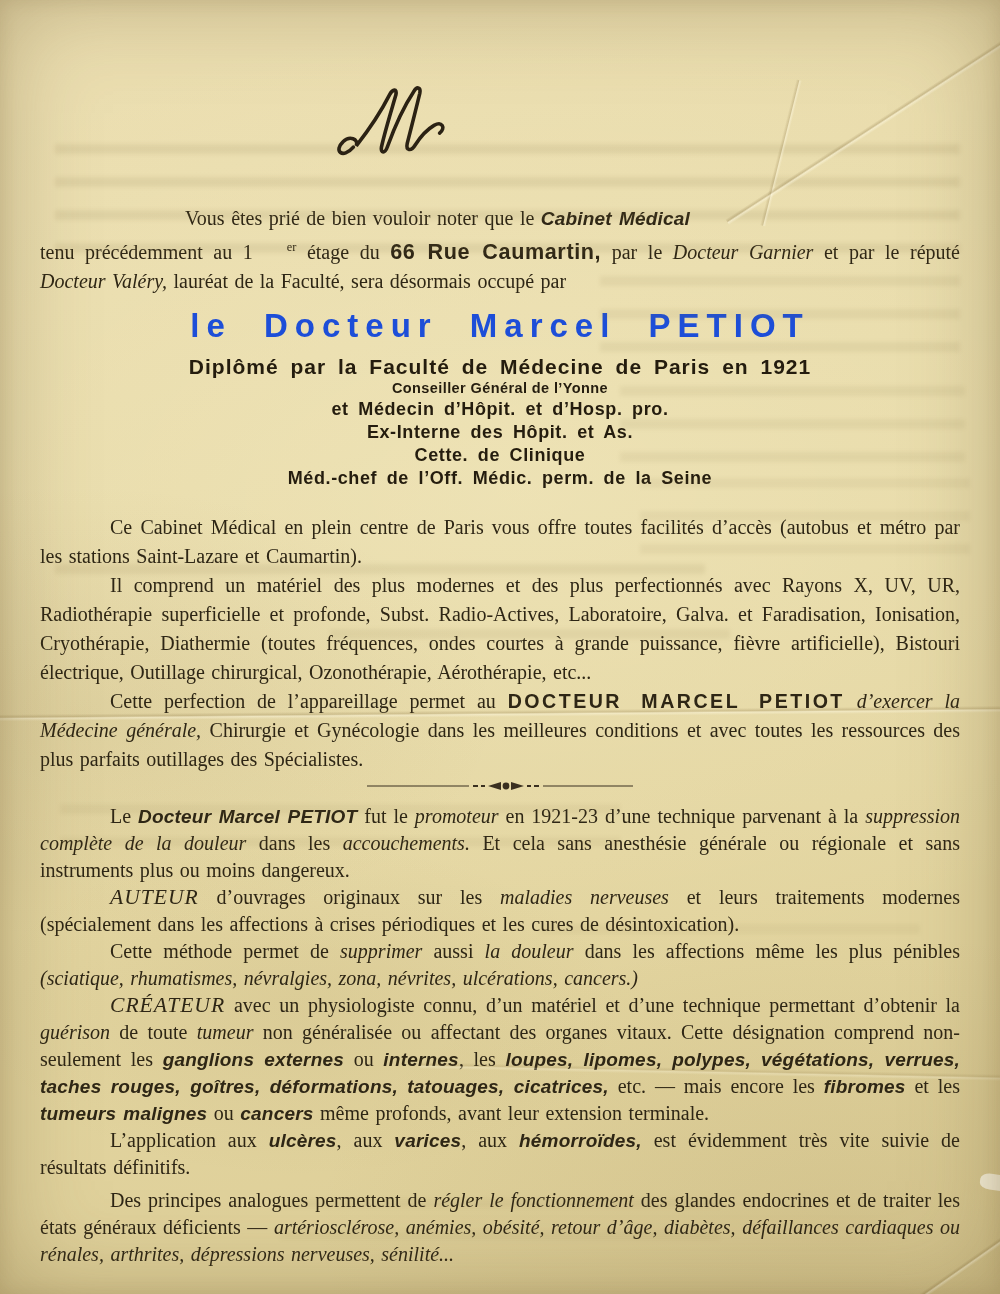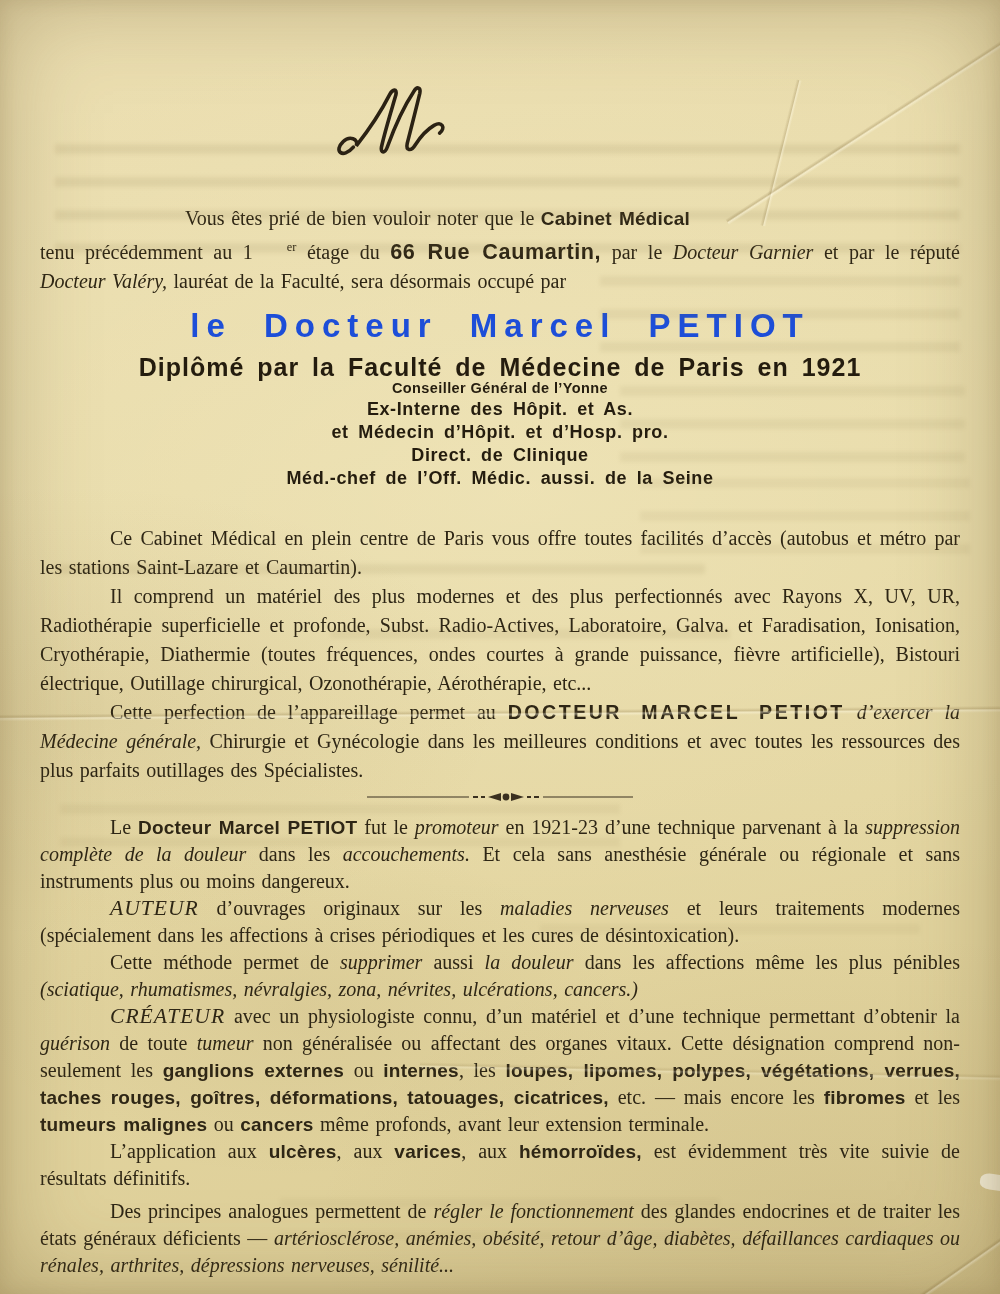--- a/index.html
+++ b/index.html
@@ -27,34 +27,34 @@
     background:linear-gradient(to bottom, rgba(255,250,225,0) 0%, rgba(121,98,50,0.26) 40%, rgba(255,250,228,0.50) 62%, rgba(121,98,50,0) 100%);}
   .crease.vert{background:linear-gradient(to right, rgba(255,250,225,0) 0%, rgba(121,98,50,0.22) 45%, rgba(255,250,228,0.45) 62%, rgba(121,98,50,0) 100%);}
 
   
   .monogram{margin:86px 0 0 292px;width:130px;height:80px;}
 
   .para{margin:0;text-align:justify;text-indent:70px;word-spacing:1.5px;}
   .sec-a{font-size:20px;line-height:29px;}
   .sec-b{font-size:20px;line-height:27px;}
   .p-intro{margin-top:38px;text-indent:145px;}
-  .p2{margin-top:35px;}
+  .p2{margin-top:24px;}
   .p5{margin-top:10px;}
   .p10{margin-top:6px;}
 
   .title{margin:8px 0 0;text-align:center;font-family:"Liberation Sans",sans-serif;font-weight:700;
     font-size:33px;line-height:44px;letter-spacing:7px;word-spacing:16px;color:#1d4ed8;}
   .subtitle{margin:7px 0 0;text-align:center;font-family:"Liberation Sans",sans-serif;font-weight:700;
-    font-size:25px;line-height:24px;letter-spacing:1px;word-spacing:5px;color:#241c0e;}
+    font-size:21px;line-height:24px;letter-spacing:1px;word-spacing:5px;color:#241c0e;}
   .cred-sm{margin:0;text-align:center;font-family:"Liberation Sans",sans-serif;font-weight:700;
     font-size:14.5px;line-height:18px;letter-spacing:.4px;color:#241c0e;}
   .cred{margin:2px 0 0;text-align:center;font-family:"Liberation Sans",sans-serif;font-weight:700;
     font-size:18px;line-height:21px;letter-spacing:.6px;word-spacing:4px;color:#241c0e;}
 
-  .seg-b{font-family:"Liberation Sans",sans-serif;font-weight:700;font-size:.95em;letter-spacing:.2px;}
+  .seg-b{font-family:"Liberation Sans",sans-serif;font-weight:700;font-size:.95em;letter-spacing:.2px;font-style:italic;}
   .seg-bl{font-family:"Liberation Sans",sans-serif;font-weight:700;font-size:1.08em;letter-spacing:.6px;margin-top:41px;}
   .seg-i{font-style:italic;}
   .seg-ic{font-style:italic;font-size:1.08em;letter-spacing:1px;}
   .seg-caps{font-family:"Liberation Sans",sans-serif;font-weight:700;font-size:.98em;letter-spacing:2.5px;word-spacing:6px;}
   .seg-sup{vertical-align:super;font-size:.62em;margin-left:34px;}
 
   .divider{margin:6px auto 0;width:270px;text-align:center;line-height:12px;}
 </style>
 </head>
 <body>
@@ -96,24 +96,24 @@
                C 88 52, 96 45, 102 42
                C 110 38, 114 45, 107 50" stroke="#2b2214" fill="none" stroke-width="3.6" stroke-linecap="round"></path>
     </svg>
   </div>
 
   <p class="para sec-a p-intro"><span>Vous êtes prié de bien vouloir noter que le </span><span class="seg-b">Cabinet Médical</span><br><span>tenu précédemment au 1</span><span class="seg-sup">er</span><span> étage du </span><span class="seg-bl">66 Rue Caumartin,</span><span> par le </span><span class="seg-i">Docteur Garnier</span><span> et par le réputé </span><span class="seg-i">Docteur Valéry,</span><span> lauréat de la Faculté, sera désormais occupé par</span></p>
 
   <h1 class="title">le Docteur Marcel PETIOT</h1>
   <p class="subtitle">Diplômé par la Faculté de Médecine de Paris en 1921</p>
   <p class="cred-sm">Conseiller Général de l’Yonne</p>
+  <p class="cred">et Médecin d’Hôpit. et d’Hosp. pro.</p>
   <p class="cred">Ex-Interne des Hôpit. et As.</p>
-  <p class="cred">et Médecin d’Hôpit. et d’Hosp. pro.</p>
-  <p class="cred">Direct. de Clinique</p>
-  <p class="cred">Méd.-chef de l’Off. Médic. aussi. de la Seine</p>
+  <p class="cred">Cette. de Clinique</p>
+  <p class="cred">Méd.-chef de l’Off. Médic. perm. de la Seine</p>
 
   <p class="para sec-a p2"><span>Ce Cabinet Médical en plein centre de Paris vous offre toutes facilités d’accès (autobus et métro par les stations Saint-Lazare et Caumartin).</span></p>
   <p class="para sec-a"><span>Il comprend un matériel des plus modernes et des plus perfectionnés avec Rayons X, UV, UR, Radiothérapie superficielle et profonde, Subst. Radio-Actives, Laboratoire, Galva. et Faradisation, Ionisation, Cryothérapie, Diathermie (toutes fréquences, ondes courtes à grande puissance, fièvre artificielle), Bistouri électrique, Outillage chirurgical, Ozonothérapie, Aérothérapie, etc...</span></p>
   <p class="para sec-a"><span>Cette perfection de l’appareillage permet au </span><span class="seg-caps">DOCTEUR MARCEL PETIOT</span><span> </span><span class="seg-i">d’exercer</span><span> </span><span class="seg-i">la Médecine générale,</span><span> Chirurgie et Gynécologie dans les meilleures conditions et avec toutes les ressources des plus parfaits outillages des Spécialistes.</span></p>
 
   <div class="divider">
     <svg width="270" height="12" viewBox="0 0 270 12">
       <line x1="2" y1="6" x2="104" y2="6" stroke="#3a3020" stroke-width="1"></line>
       <line x1="108" y1="6" x2="113" y2="6" stroke="#3a3020" stroke-width="2"></line>
       <line x1="116" y1="6" x2="120" y2="6" stroke="#3a3020" stroke-width="2"></line>

